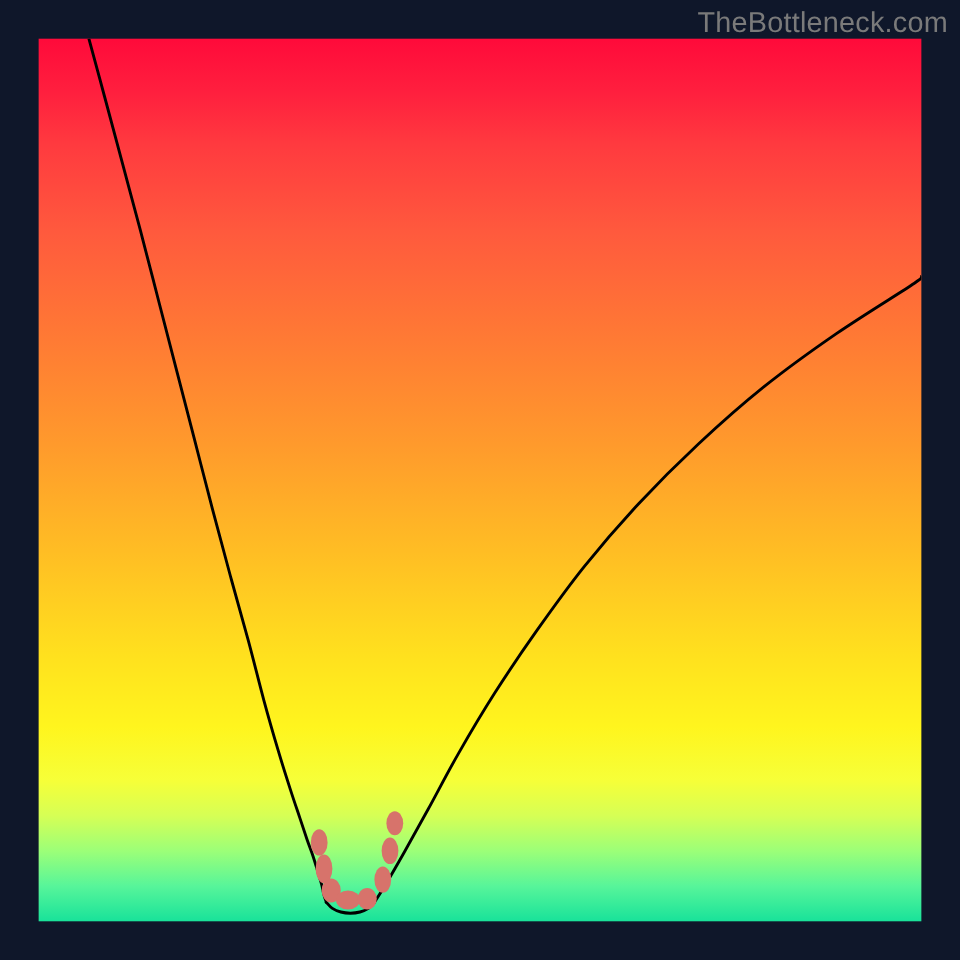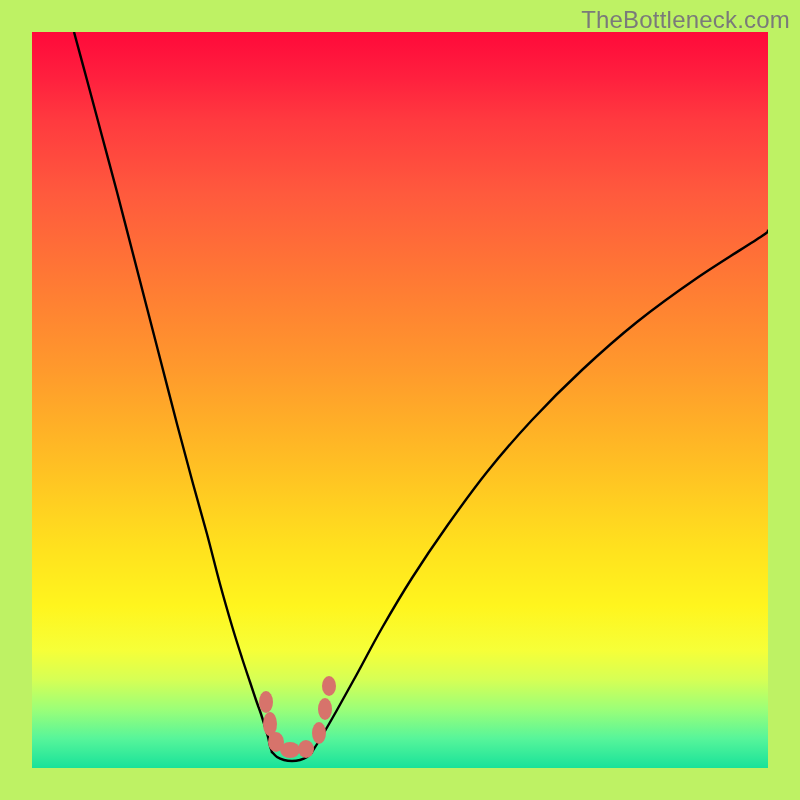--- a/index.html
+++ b/index.html
@@ -9,21 +9,21 @@
     height: 800px;
     background: #000;
     overflow: hidden;
   }
   .frame {
     position: absolute;
     left: 0;
     top: 0;
     width: 800px;
     height: 800px;
-    background: #bef264;
+    background: #0f172a;
   }
   .plot {
     position: absolute;
     left: 32px;
     top: 32px;
     width: 736px;
     height: 736px;
     overflow: hidden;
   }
   .gradient {

